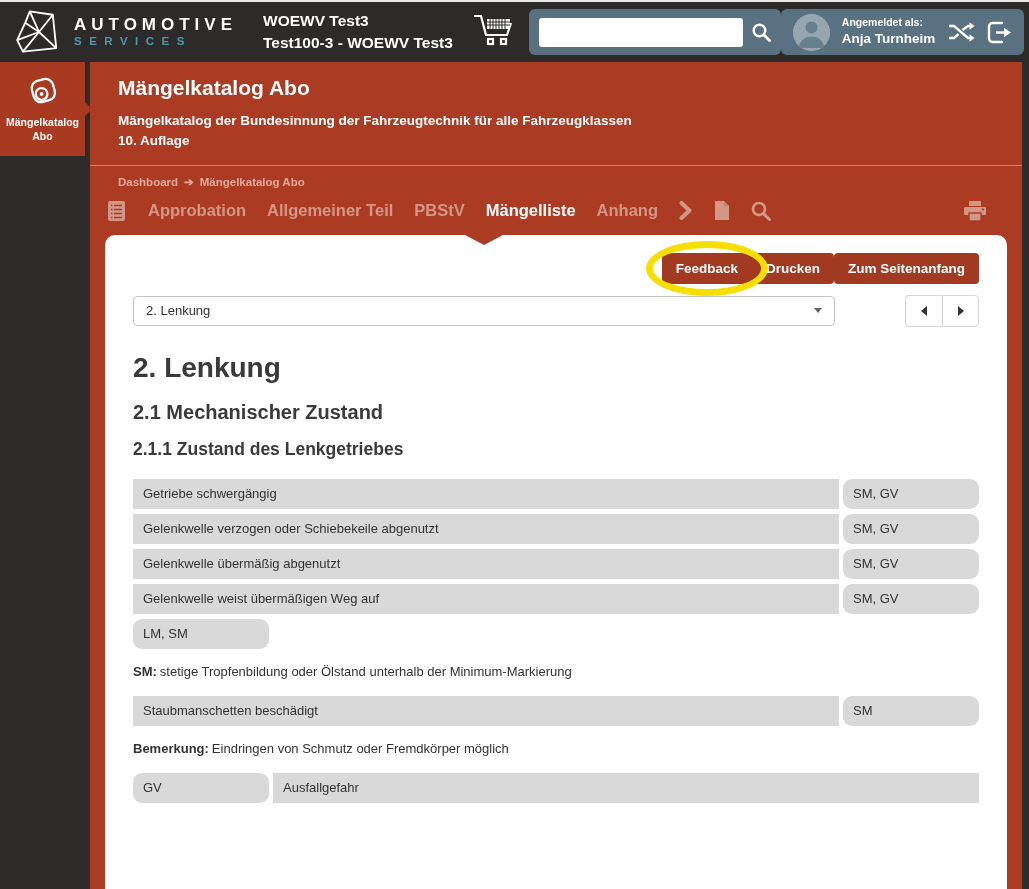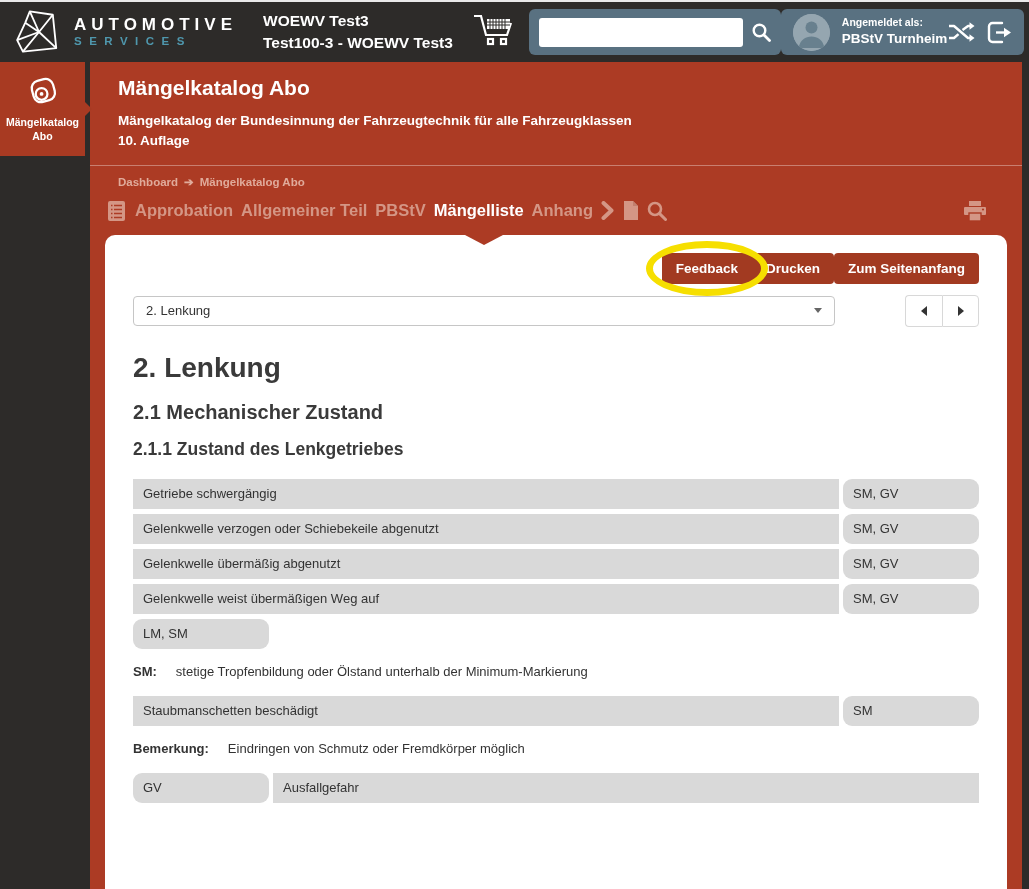--- a/index.html
+++ b/index.html
@@ -32,21 +32,21 @@
   .sidebar{width:90px;background:var(--dark);flex:none;}
   .side-tile{width:85px;height:94px;background:var(--tile-red);position:relative;display:flex;flex-direction:column;align-items:center;justify-content:center;cursor:pointer;}
   .side-tile .notch{position:absolute;right:-7px;top:50%;margin-top:-8px;width:0;height:0;border-top:8px solid transparent;border-bottom:8px solid transparent;border-left:8px solid var(--tile-red);}
   .side-tile-label{color:#fff;font-weight:bold;font-size:10.5px;text-align:center;line-height:1.3;margin-top:5px;}
   .content{flex:1;margin-right:7px;background:var(--red);display:flex;flex-direction:column;}
   .page-head{padding:14px 25px 13px 28px;border-bottom:1px solid rgba(255,255,255,.35);}
   .page-title{color:#fff;font-weight:bold;font-size:21px;}
   .page-sub{color:#fff;font-weight:bold;font-size:13.5px;margin-top:11px;line-height:1.5;}
   .breadcrumb{padding:9px 25px 0 28px;color:var(--crumb);font-weight:bold;font-size:11.5px;display:flex;gap:6px;align-items:center;}
   .breadcrumb .bc-link{cursor:pointer;}
-  .navrow{padding:11px 35px 0 16px;display:flex;align-items:center;gap:8px;}
+  .navrow{padding:11px 35px 0 16px;display:flex;align-items:center;gap:21px;}
   .tab{color:var(--muted);font-weight:bold;font-size:16.5px;cursor:pointer;white-space:nowrap;}
   .tab.active{color:#fff;}
   .nav-icon{display:flex;cursor:pointer;}
   .printer{margin-left:auto;}
   .card{position:relative;flex:1;margin:13px 15px 0 15px;background:#fff;border-radius:10px 10px 0 0;padding:18px 28px 0 28px;}
   .card-notch{position:absolute;top:0;left:360px;width:0;height:0;border-left:19px solid transparent;border-right:19px solid transparent;border-top:10px solid var(--red);}
   .toolbar{display:flex;justify-content:flex-end;align-items:center;height:32px;}
   .btn{background:var(--red-btn);color:#fff;font-weight:bold;font-size:13.5px;border:none;border-radius:4px;padding:8px 14px;cursor:pointer;font-family:inherit;}
   .fb-wrap{position:relative;}
   .fb-hl{position:absolute;left:-16px;top:-12px;right:-16px;bottom:-12px;border:7px solid var(--hl);border-radius:50%;pointer-events:none;}
@@ -63,21 +63,21 @@
   h1{color:var(--ink);font-size:28px;margin-top:25px;font-weight:bold;}
   h2{color:var(--ink);font-size:20px;margin-top:17px;font-weight:bold;}
   h3{color:var(--ink);font-size:17.5px;margin-top:15px;font-weight:bold;}
   .tbl{margin-top:19px;}
   .trow{display:flex;gap:4px;margin-bottom:5px;cursor:default;}
   .tcell{background:var(--rowgray);height:30px;line-height:30px;font-size:13px;color:#333;padding-left:10px;}
   .tcell.main{flex:1;}
   .tcell.code{width:136px;flex:none;border-radius:9px;}
   .note{font-size:13px;color:#333;margin:15px 0 17px 0;}
   .note b{font-weight:bold;}
-  .note .nt{margin-left:19px;}
+  .note .nt{margin-left:3px;}
 </style>
 </head>
 <body>
 
 <div class="topbar">
   <div class="logo">
     <svg viewBox="0 0 44 40">
       <g fill="none" stroke="#fff" stroke-width="1.6" stroke-linejoin="round">
         <polygon points="14,2 34,5 37,34 8,37 3,27 10,12"></polygon>
         <polyline points="14,2 22,20 8,37"></polyline>
@@ -121,21 +121,21 @@
   <div class="user-panel">
     <div class="avatar">
       <svg width="37" height="37" viewBox="0 0 37 37">
         <circle cx="18.5" cy="18.5" r="18.5" fill="#95a6b0"></circle>
         <circle cx="18.5" cy="13.5" r="6" fill="#68808e"></circle>
         <path d="M5.5 34c1.5-8 7-11.5 13-11.5s11.5 3.5 13 11.5z" fill="#68808e"></path>
       </svg>
     </div>
     <div class="user-text">
       <div class="user-label">Angemeldet als:</div>
-      <div class="user-name">PBStV Turnheim</div>
+      <div class="user-name">Anja Turnheim</div>
     </div>
     <div class="user-icons">
       <span>
         <svg width="27" height="22" viewBox="0 0 27 22">
           <g stroke="#fff" stroke-width="2.4" fill="none" stroke-linejoin="round">
             <path d="M1 5h5l14 12h2"></path>
             <path d="M1 17h5l4.5-3.9"></path>
             <path d="M14.5 8.9 20 5h2"></path>
           </g>
           <polygon points="21.5,13.2 26.5,17 21.5,20.8" fill="#fff"></polygon>

